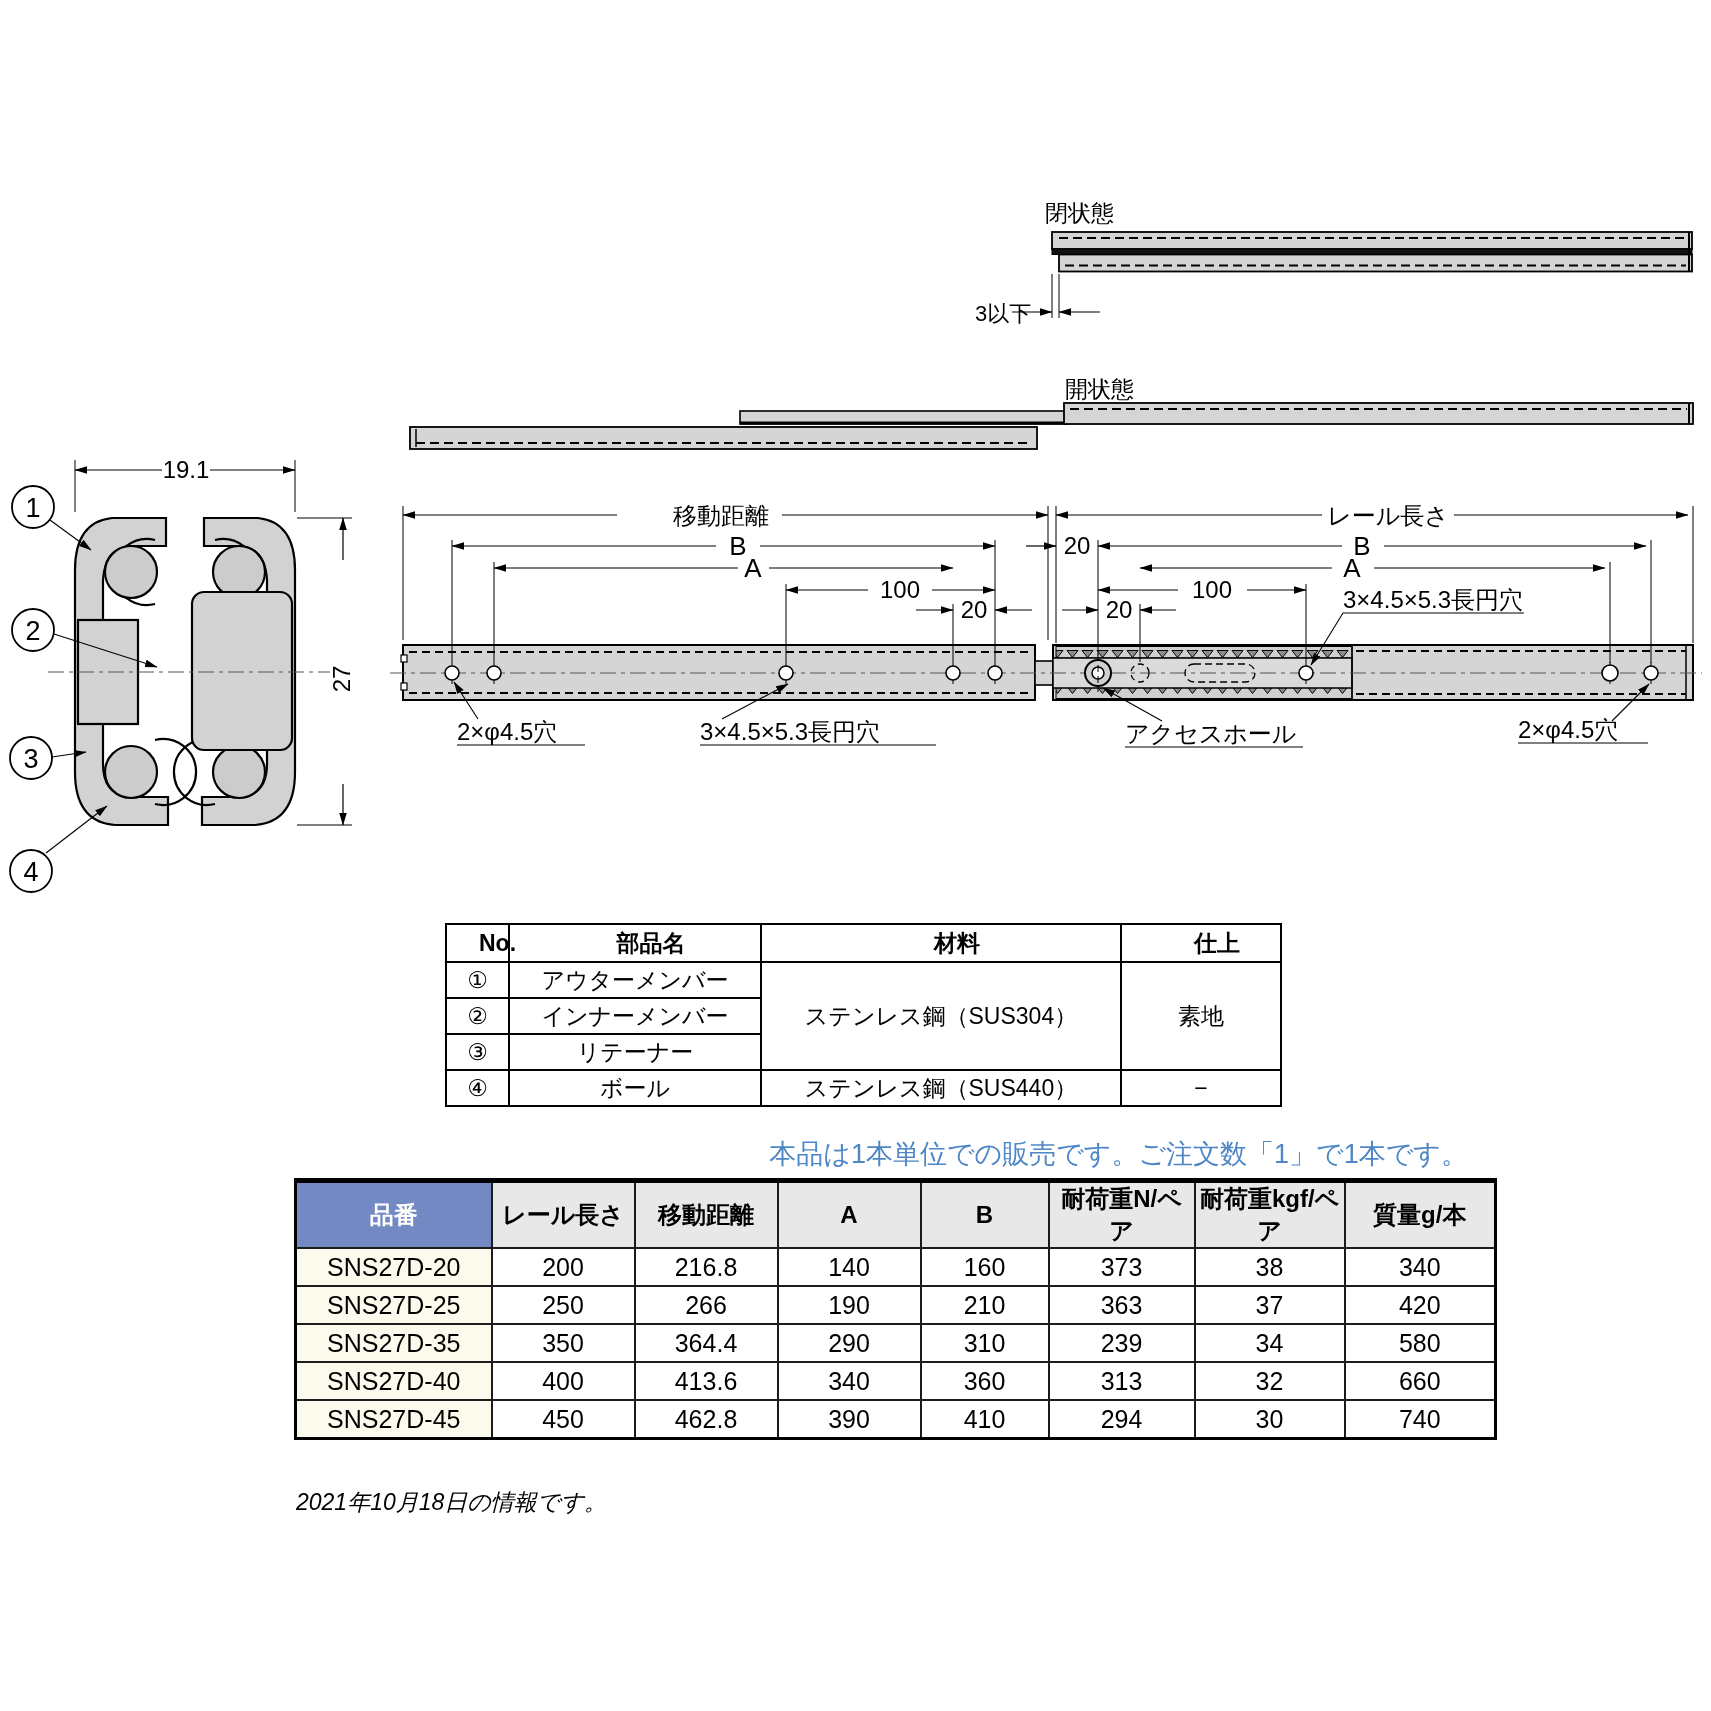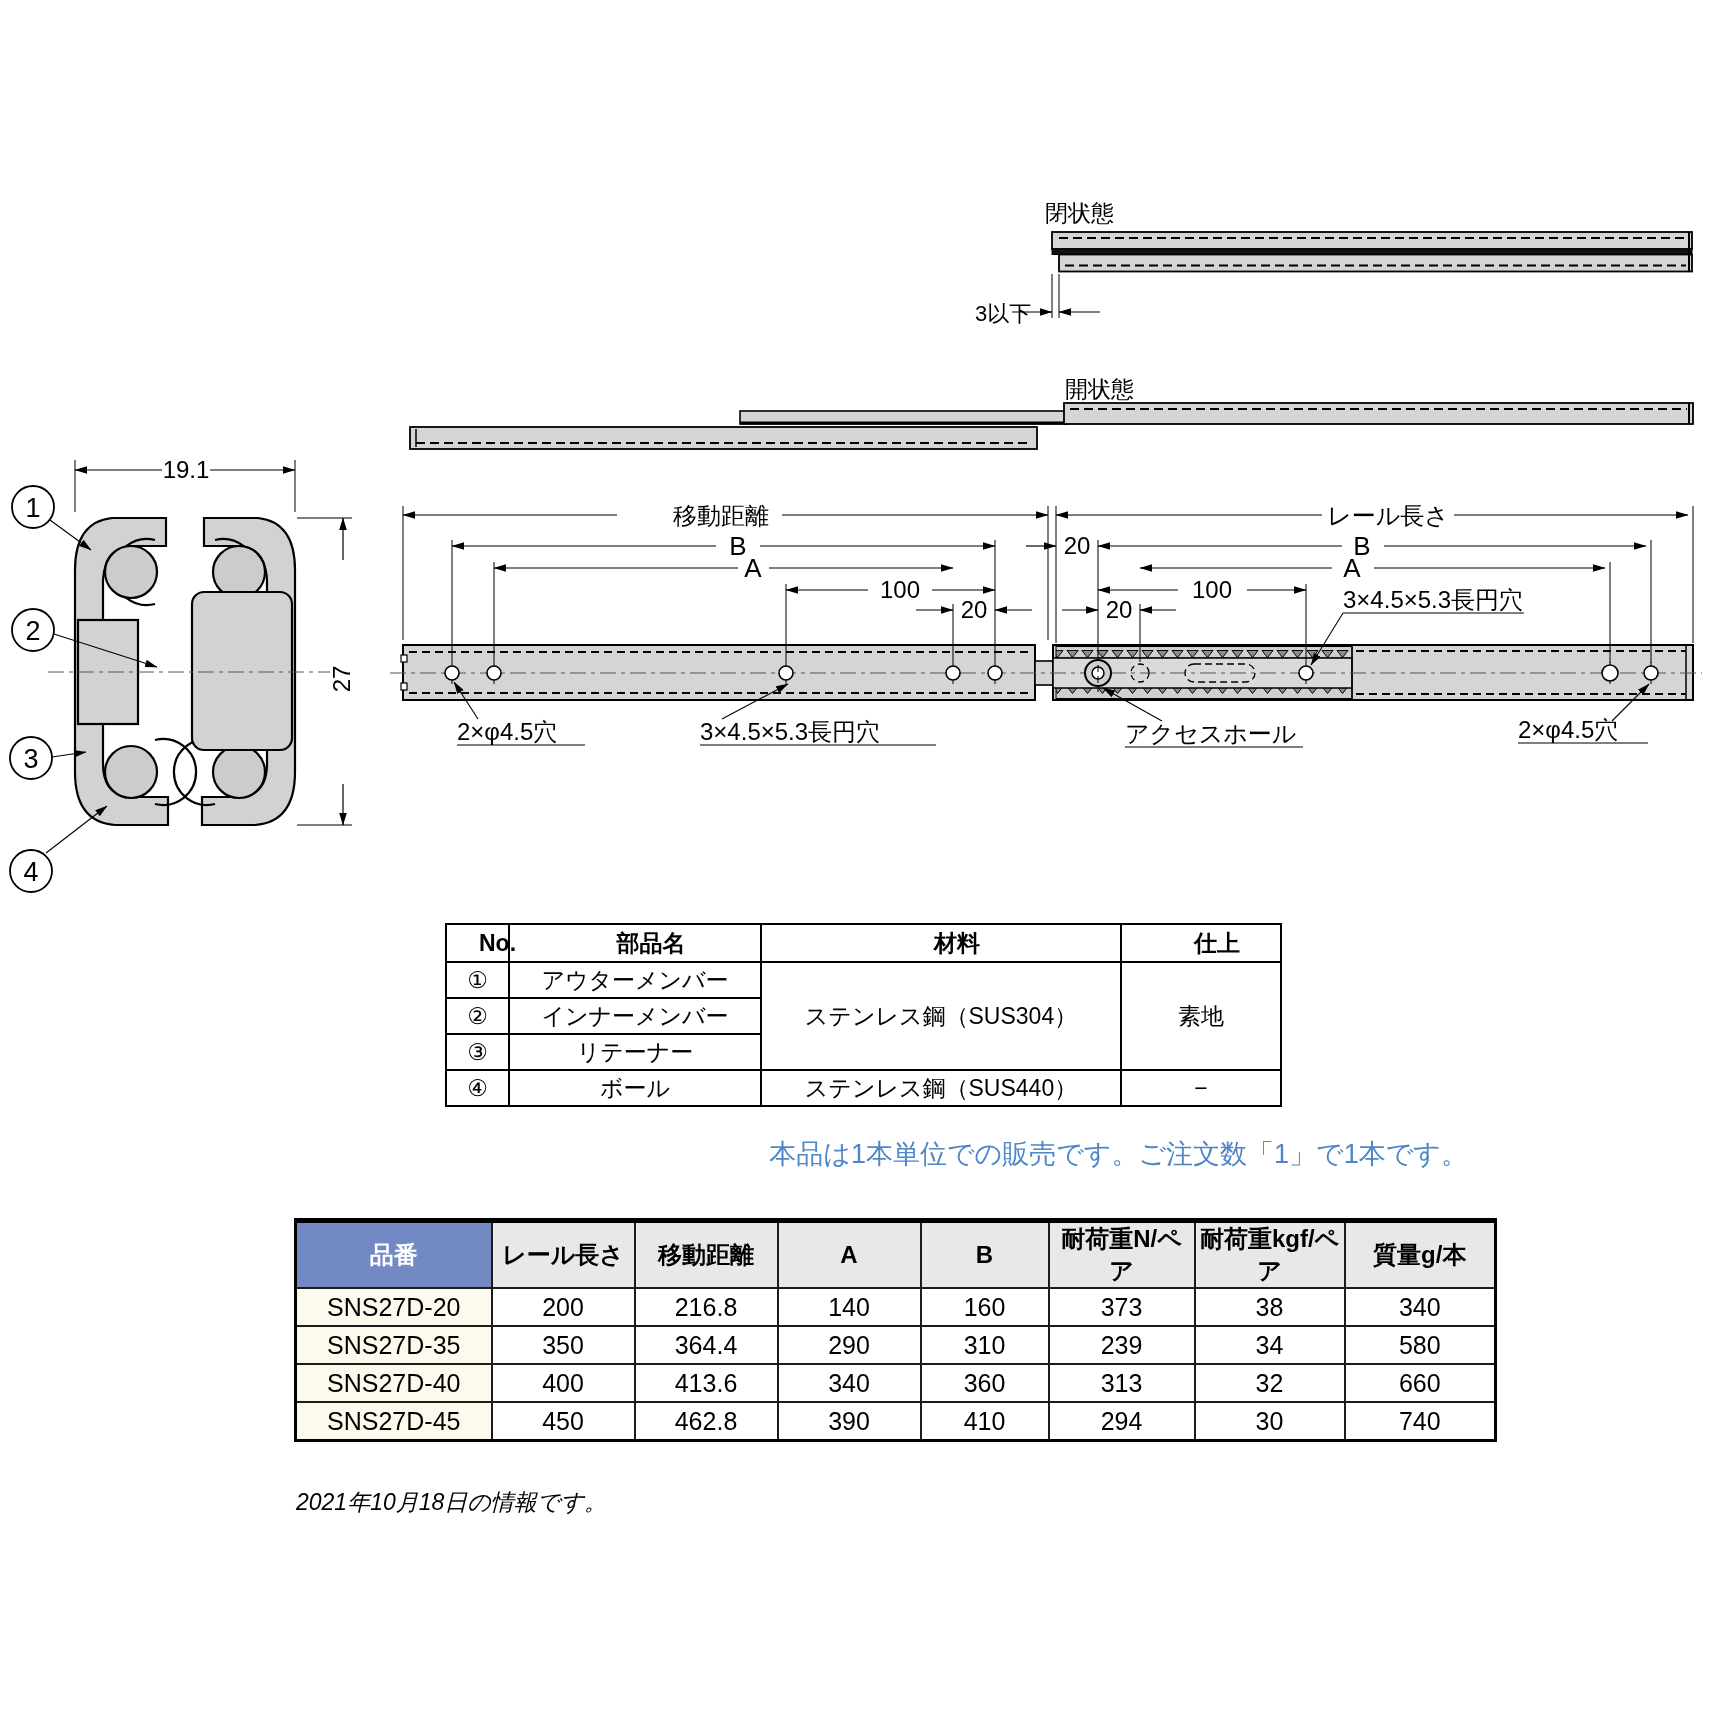--- a/index.html
+++ b/index.html
@@ -6,21 +6,21 @@
   body{width:1711px;height:1711px;position:relative;font-family:"Liberation Sans","DejaVu Sans",sans-serif;}
   .abs{position:absolute;}
   svg text{font-family:"Liberation Sans","DejaVu Sans",sans-serif;fill:#000;}
   
   #parts-table{left:445px;top:923px;width:835px;}
   #parts-table table{border-collapse:collapse;table-layout:fixed;width:835px;}
   #parts-table th,#parts-table td{border:2px solid #000;text-align:center;vertical-align:middle;
      font-size:23px;padding:0;height:34px;background:#fff;color:#000;}
   #parts-table th{height:36px;font-weight:bold;padding-left:32px;}
   
-  #spec-table{left:294px;top:1178px;width:1200px;margin-top:40px;}
+  #spec-table{left:294px;top:1178px;width:1200px;}
   #spec-table table{border-collapse:collapse;table-layout:fixed;width:1200px;border:3px solid #000;border-top:5px solid #000;}
   #spec-table th,#spec-table td{border:2px solid #1c1c1c;text-align:center;vertical-align:middle;
      font-size:25px;padding:0;height:36px;color:#000;}
   #spec-table th{height:32px;font-size:24px;font-weight:bold;background:#e8e8e8;}
   #spec-table th.part-head{color:#fff;}
   
   #order-note{top:1136px;right:243px;font-size:27px;white-space:nowrap;}
   
   #date-note{left:296px;top:1487px;font-size:23px;color:#000;font-style:italic;}
 </style>
@@ -325,20 +325,30 @@
       <td style="background:#fbfaec">SNS27D-20</td>
       <td>200</td>
       <td>216.8</td>
       <td>140</td>
       <td>160</td>
       <td>373</td>
       <td>38</td>
       <td>340</td>
     </tr>
     <tr>
+      <td style="background:#fbfaec">SNS27D-25</td>
+      <td>250</td>
+      <td>266</td>
+      <td>190</td>
+      <td>210</td>
+      <td>363</td>
+      <td>37</td>
+      <td>420</td>
+    </tr>
+    <tr>
       <td style="background:#fbfaec">SNS27D-35</td>
       <td>350</td>
       <td>364.4</td>
       <td>290</td>
       <td>310</td>
       <td>239</td>
       <td>34</td>
       <td>580</td>
     </tr>
     <tr>

